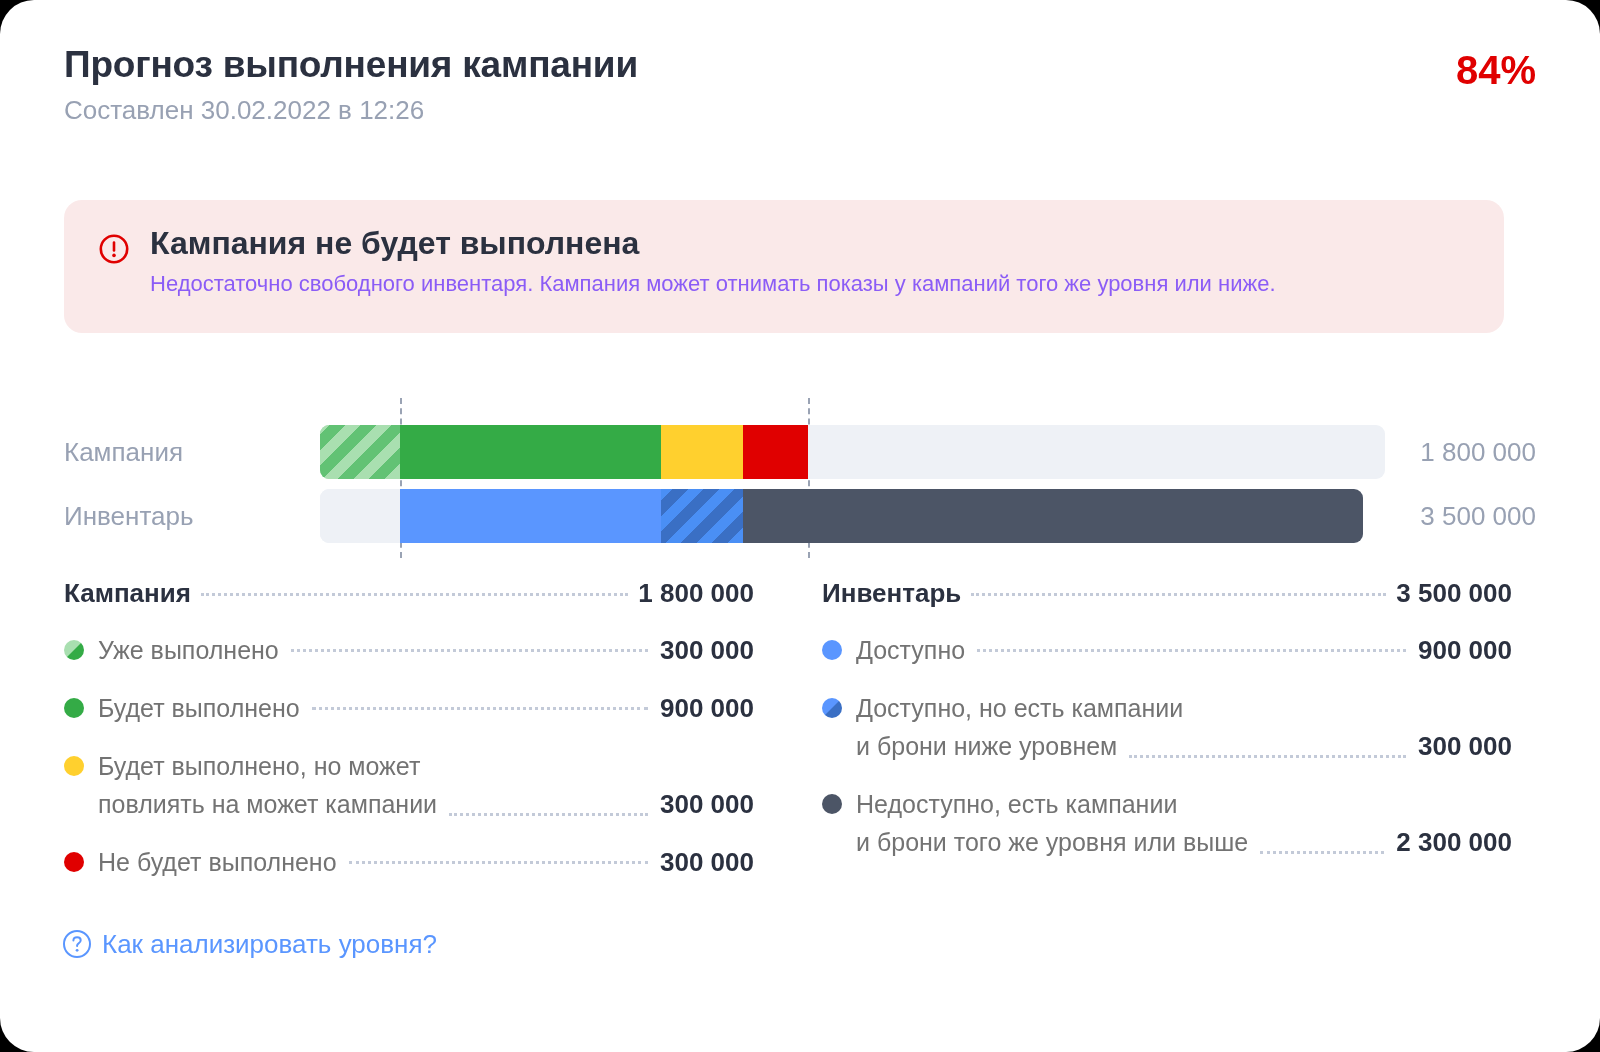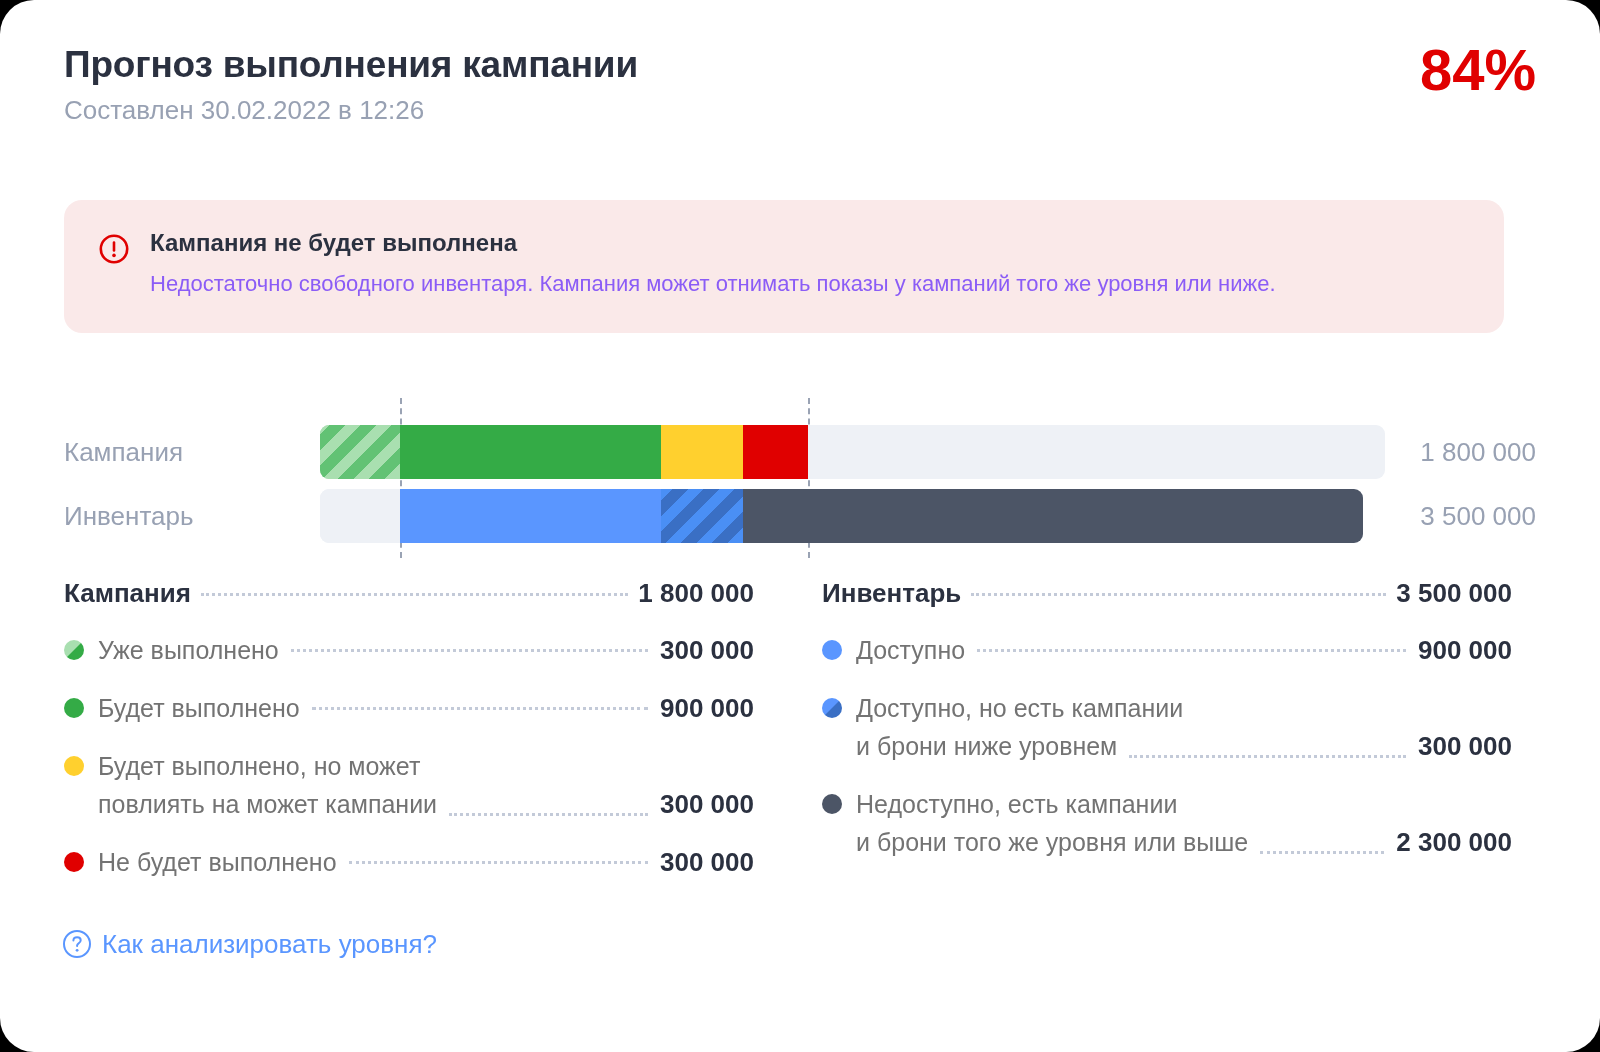--- a/index.html
+++ b/index.html
@@ -45,21 +45,21 @@
   }
   .page-subtitle {
     margin-top: 6px;
     font-size: 26px;
     font-weight: 400;
     color: #98a1b3;
     line-height: 32px;
     white-space: nowrap;
   }
   .forecast-percent {
-    font-size: 58px;
+    font-size: 40px;
     font-weight: 700;
     color: #e00000;
     line-height: 52px;
     margin-top: 2px;
     white-space: nowrap;
   }
 
   
   .alert {
     position: absolute;
@@ -73,21 +73,21 @@
     align-items: flex-start;
   }
   .alert-icon {
     flex: 0 0 auto;
     width: 32px; height: 32px;
     margin-top: 5px;
     margin-right: 20px;
   }
   .alert-body { flex: 1 1 auto; min-width: 0; }
   .alert-title {
-    font-size: 24px;
+    font-size: 32px;
     font-weight: 700;
     color: #2b3140;
     line-height: 30px;
     margin-bottom: 7px;
   }
   .alert-text {
     font-size: 22px;
     font-weight: 400;
     color: #8b5cf6;
     line-height: 38px;

